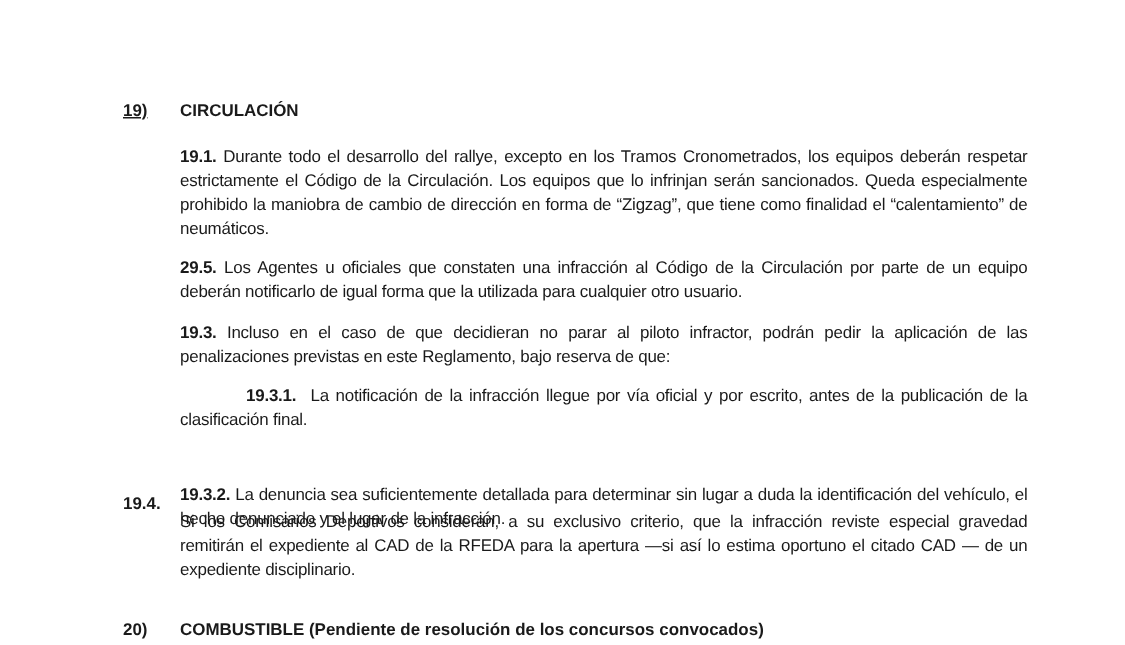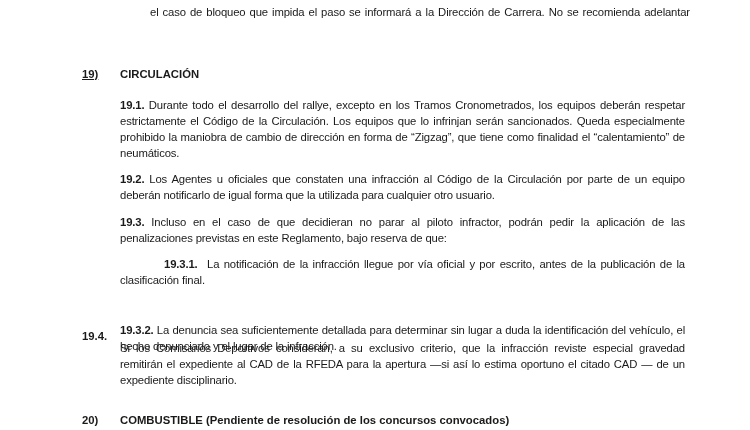--- a/index.html
+++ b/index.html
@@ -11,32 +11,31 @@
   .abs { position: absolute; }
   .para { text-align: justify; letter-spacing: -0.15px; }
   .para.left { text-align: left; }
   b, .bold { font-weight: bold; }
   .num { font-weight: bold; }
 </style>
 </head>
 <body>
 
 <div class="abs para left" style="left:150px; top:4px; width:540px;">
-  <div style="text-align:justify; text-align-last:justify;">el caso de bloqueo que impida el paso se informará a la Dirección de Carrera. No se recomienda adelantar</div>
 </div>
 
 <div class="abs bold" style="left:82px; top:66px;text-decoration:underline;">19)</div>
 <div class="abs bold" style="left:120px; top:66px;">CIRCULACIÓN</div>
 
 <div class="abs para" style="left:120px; top:97px; width:565px;">
   <span class="num">19.1.</span><span> Durante todo el desarrollo del rallye, excepto en los Tramos Cronometrados, los equipos deberán respetar estrictamente el Código de la Circulación. Los equipos que lo infrinjan serán sancionados. Queda especialmente prohibido la maniobra de cambio de dirección en forma de “Zigzag”, que tiene como finalidad el “calentamiento” de neumáticos.</span>
 </div>
 
 <div class="abs para" style="left:120px; top:171px; width:565px;">
-  <span class="num">19.2.</span><span> Los Agentes u oficiales que constaten una infracción al Código de la Circulación por parte de un equipo deberán notificarlo de igual forma que la utilizada para cualquier otro usuario.</span>
+  <span class="num">29.5.</span><span> Los Agentes u oficiales que constaten una infracción al Código de la Circulación por parte de un equipo deberán notificarlo de igual forma que la utilizada para cualquier otro usuario.</span>
 </div>
 
 <div class="abs para" style="left:120px; top:214px; width:565px;">
   <span class="num">19.3.</span><span> Incluso en el caso de que decidieran no parar al piloto infractor, podrán pedir la aplicación de las penalizaciones previstas en este Reglamento, bajo reserva de que:</span>
 </div>
 
 <div class="abs para" style="left:120px; top:256px; width:565px;">
   <span class="num" style="display:inline-block; width:43px;margin-left:44px;">19.3.1.</span><span>La notificación de la infracción llegue por vía oficial y por escrito, antes de la publicación de la clasificación final.</span>
 </div>
 

